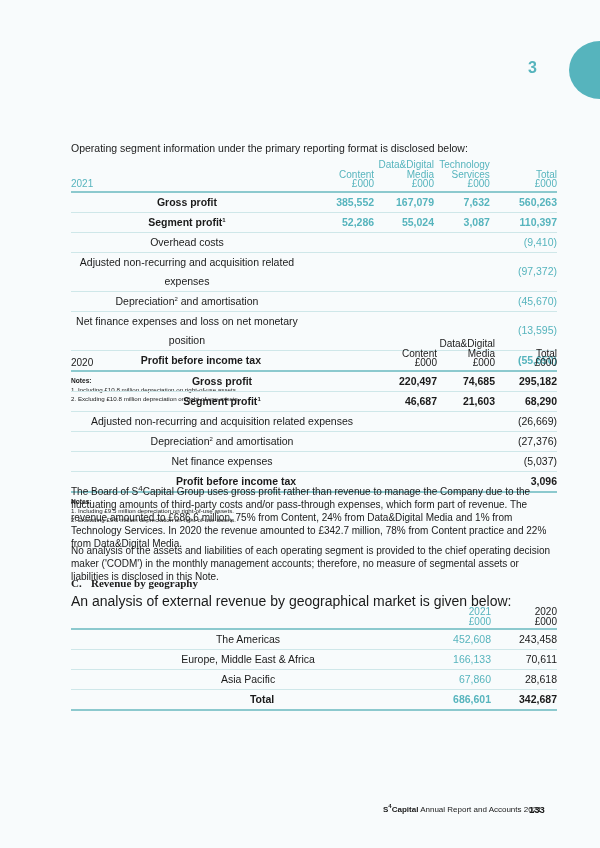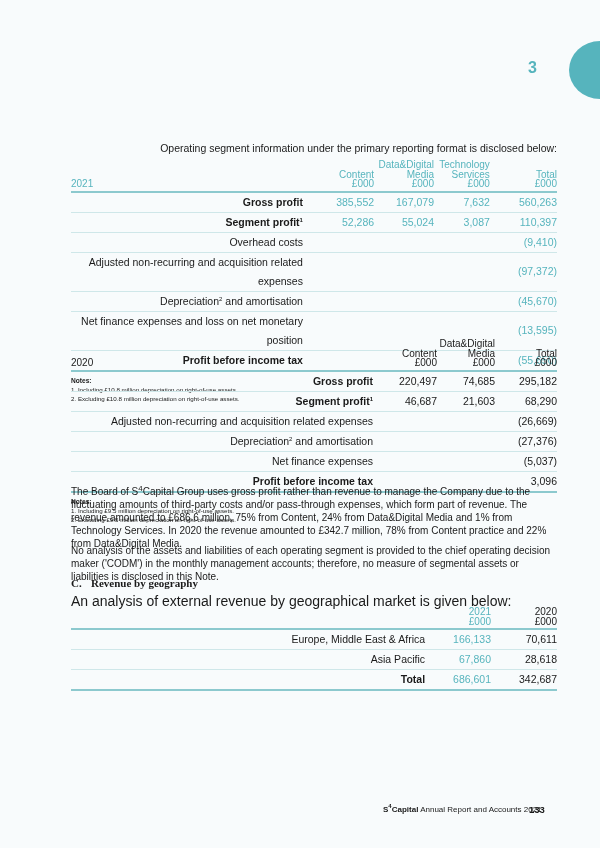--- a/index.html
+++ b/index.html
@@ -3,29 +3,29 @@
 <meta charset="utf-8">
 <style>
   html, body { margin:0; padding:0; }
   body {
     width:600px; height:848px; background:#f8fbfc; position:relative; overflow:hidden;
     font-family:"Liberation Sans", sans-serif; color:#1a1a1a;
   }
   .tab-circle { position:absolute; left:569px; top:41px; width:62px; height:58px; border-radius:50%; background:#56b4bd; }
   .section-num { position:absolute; left:528px; top:59px; font-size:16px; font-weight:bold; color:#56b4bd; }
   .content { position:absolute; left:71px; width:486px; }
-  .intro { top:142px; font-size:10.5px;text-align:right; }
+  .intro { top:142px; font-size:10.5px; }
   table { border-collapse:collapse; width:486px; font-size:10.5px; }
   th { font-weight:normal; font-size:10px; line-height:9.5px; text-align:right; vertical-align:bottom; padding:0 0 2px 0; }
   th.year { text-align:left; }
   thead tr { border-bottom:2px solid #8cc9ce; }
   td { padding:0; height:19px; line-height:19px; text-align:right; border-bottom:1px solid #cfe7e9; }
-  td.lbl { text-align:right; }
+  td.lbl { text-align:center; }
   tr.bold td { font-weight:bold; }
-  tr.bold td.num { font-weight:normal;text-align:right; }
+  tr.bold td.num { font-weight:bold;text-align:right; }
   tr.total td { border-bottom:2px solid #8cc9ce;padding-left:28px; }
   .teal { color:#56b4bd; }
   sup { font-size:6px; line-height:0; }
   .notes { font-size:6.2px; line-height:9px; margin-top:4px; }
   .notes .h { font-weight:bold; font-size:6.6px; }
   .para { font-size:10px; line-height:13px; margin:0; }
   .sec-title { font-size:11px; font-weight:bold; }
   .sec-title span { display:inline-block; width:20px; }
   .footer { position:absolute; top:805px; left:383px; font-size:8px; }
   .footer b { font-weight:bold; }
@@ -234,20 +234,25 @@
             <div>£000</div>
           </th>
         <th>
             <div>2020</div>
             <div>£000</div>
           </th>
       </tr>
     </thead>
     <tbody>
       <tr>
+          <td class="lbl">The Americas</td>
+          <td class="teal">452,608</td>
+          <td>243,458</td>
+        </tr>
+      <tr>
           <td class="lbl">Europe, Middle East &amp; Africa</td>
           <td class="teal">166,133</td>
           <td>70,611</td>
         </tr>
       <tr>
           <td class="lbl">Asia Pacific</td>
           <td class="teal">67,860</td>
           <td>28,618</td>
         </tr>
       <tr class="bold total">

